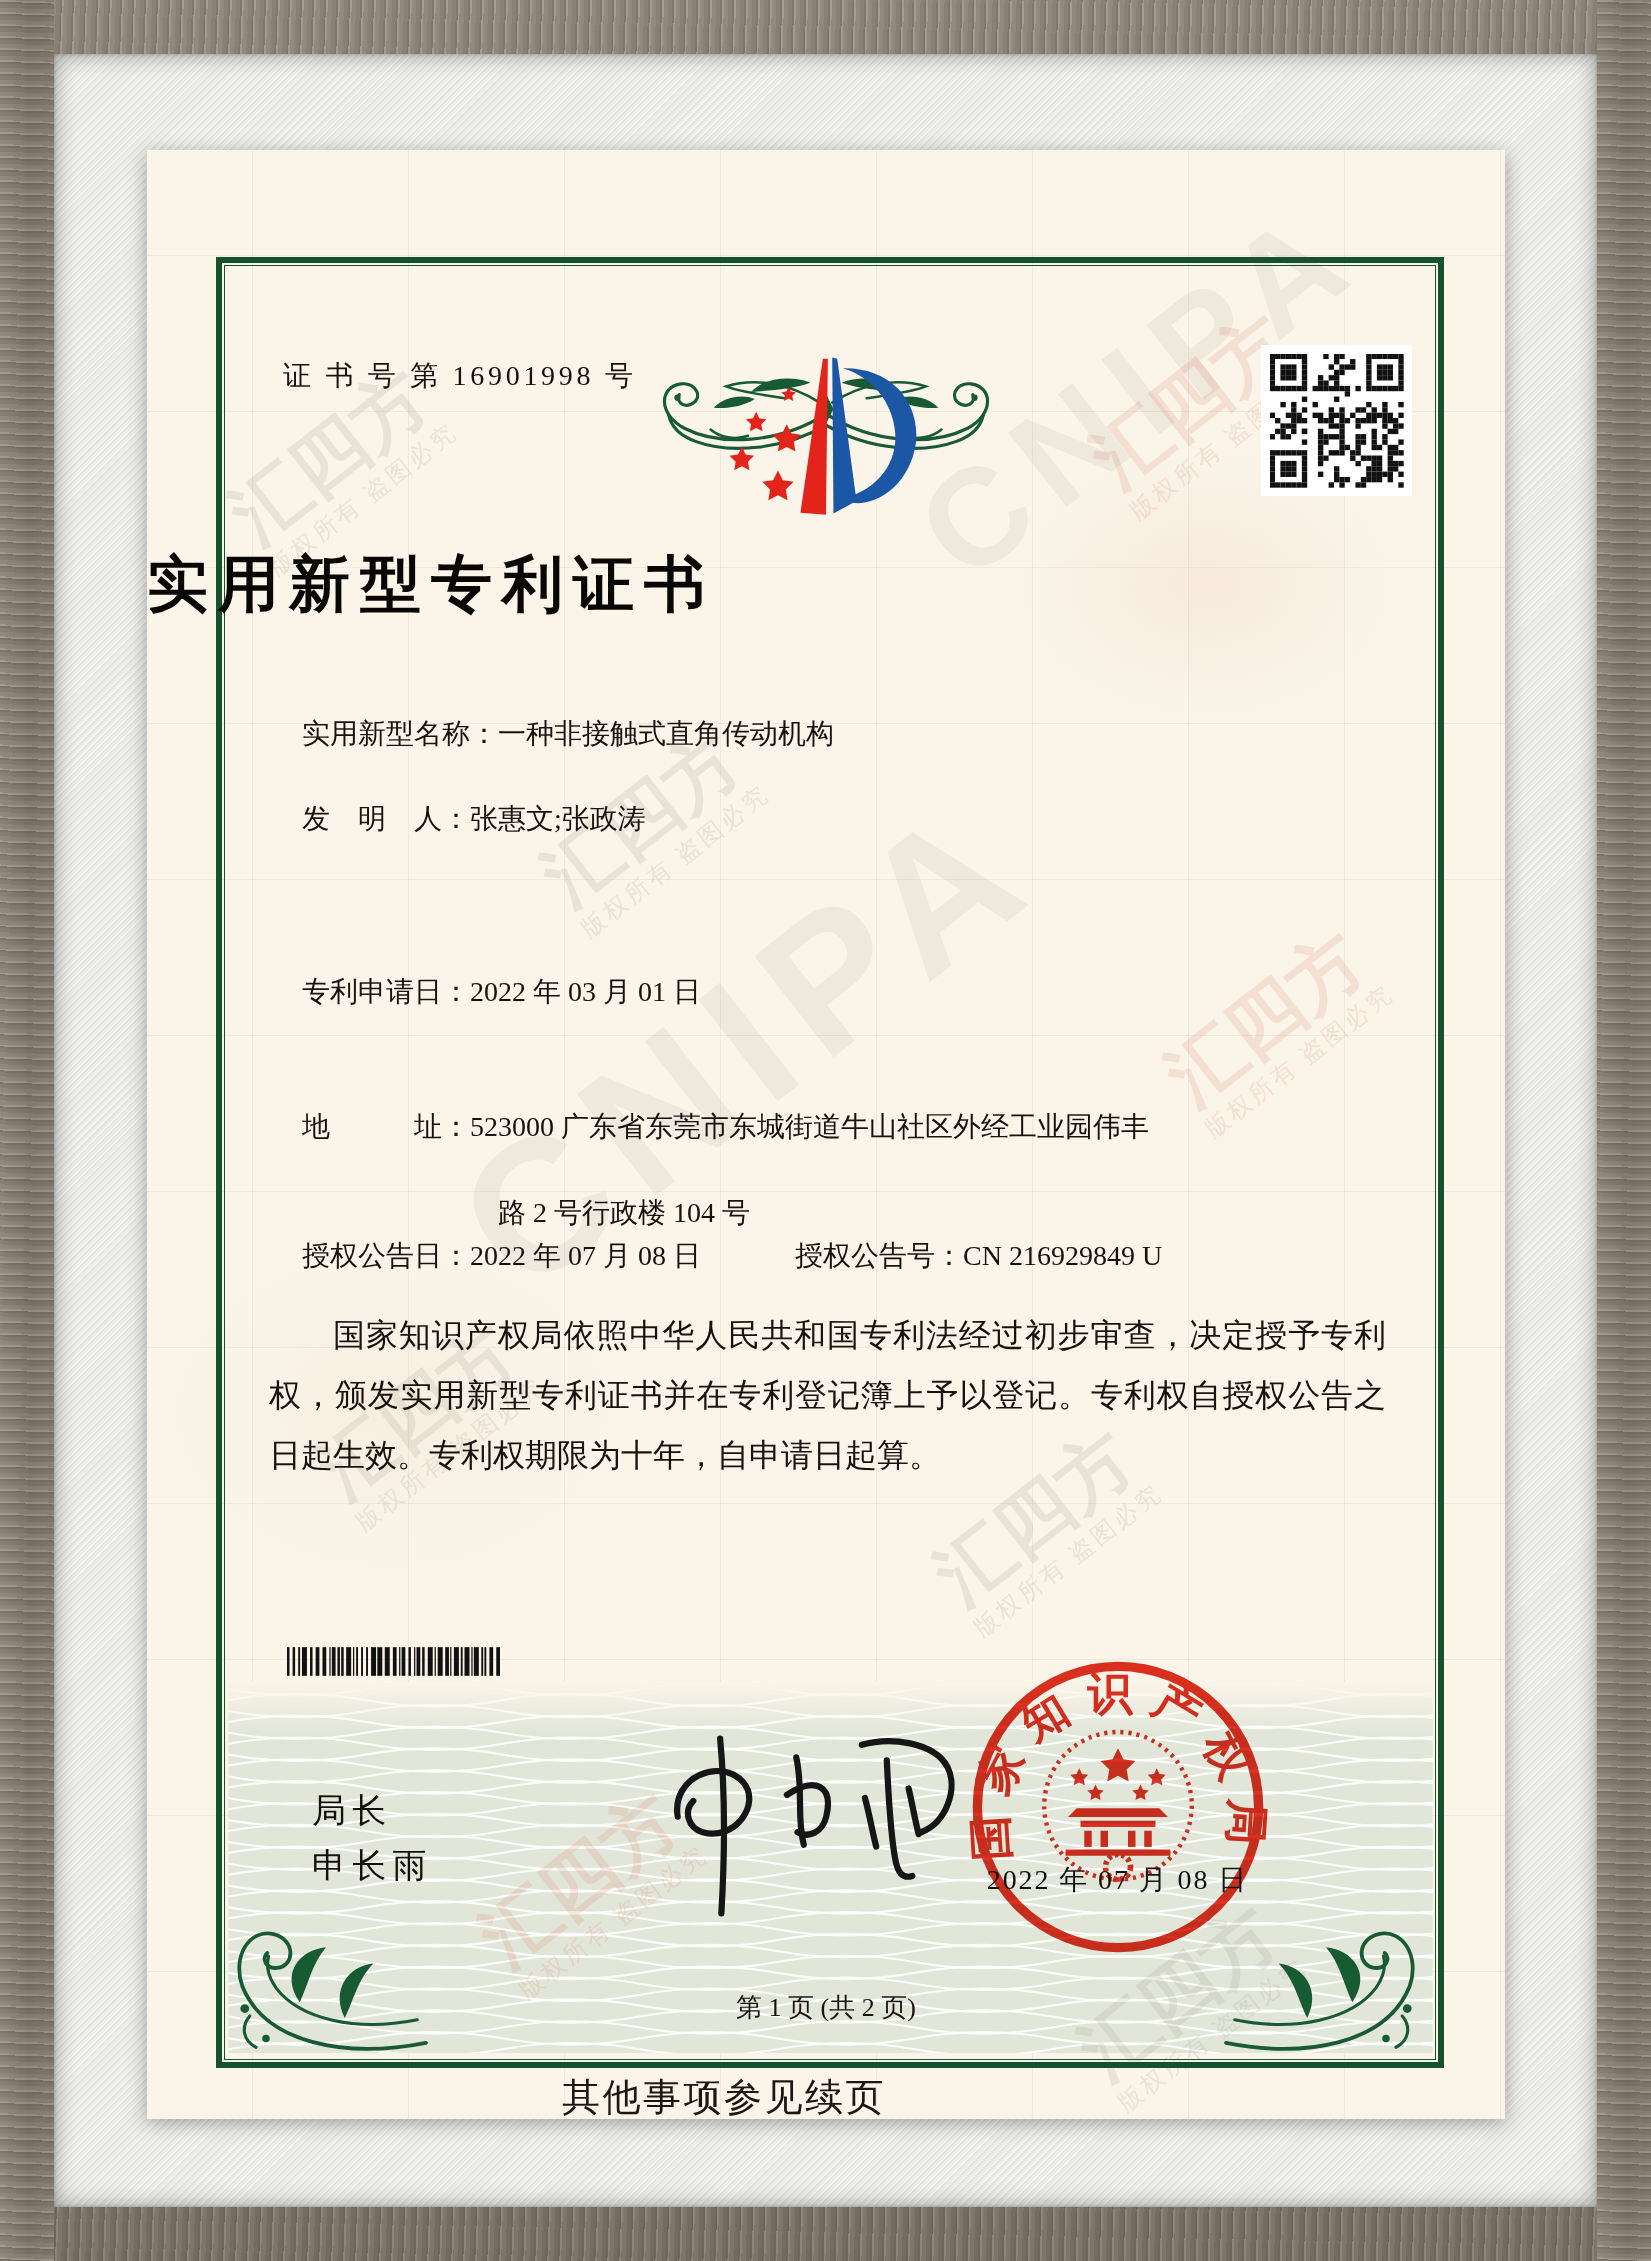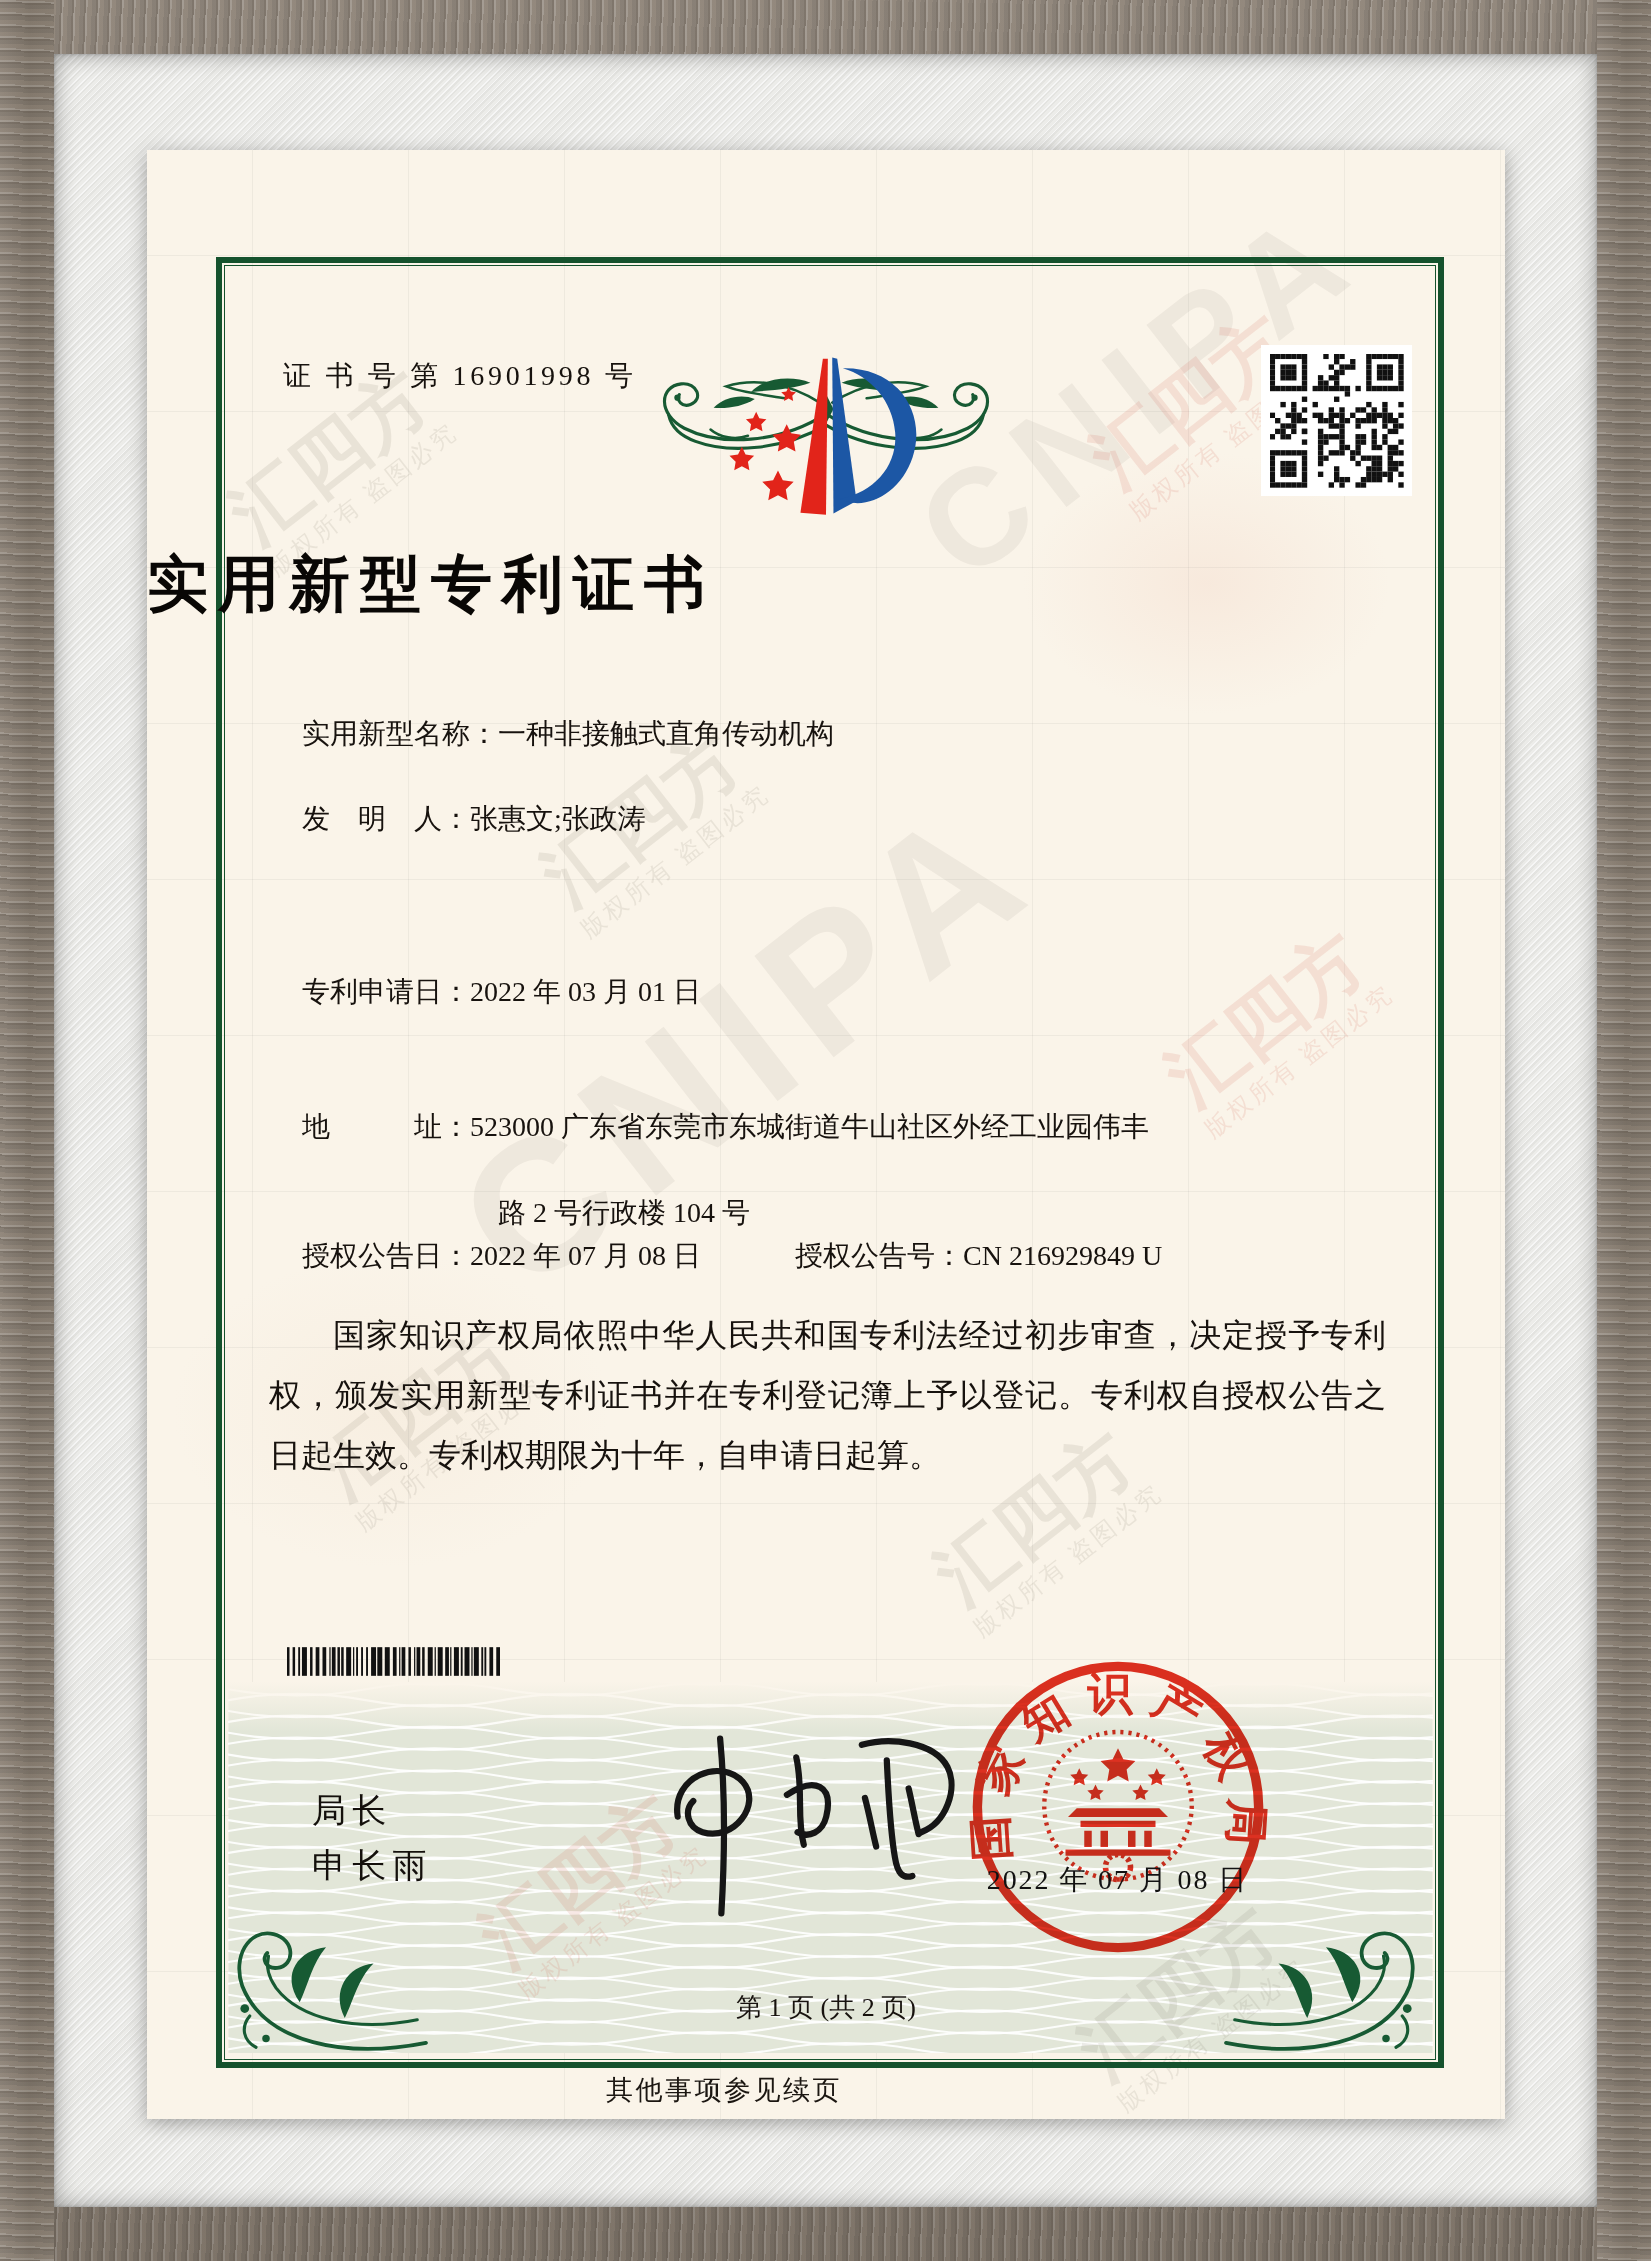--- a/index.html
+++ b/index.html
@@ -57,21 +57,21 @@
     letter-spacing:10px;color:#090705;z-index:6;}
   .frow{left:155px;font-size:28px;color:#17120e;white-space:nowrap;z-index:6;}
   .frow .lab{display:inline-block;}
   .pblock{left:122px;top:1155px;width:1117px;font-size:32px;line-height:60px;
     color:#17120e;text-align:justify;z-index:6;}
   .pblock p{margin:0;text-indent:2em;}
   .director{left:165px;font-size:34px;letter-spacing:6.2px;color:#14100c;z-index:7;}
   .sealdate{left:799px;top:1711px;width:343px;text-align:center;font-size:28px;
     letter-spacing:1.9px;color:#121212;z-index:9;}
   .pageno{left:0;top:1840px;width:1358px;text-align:center;font-size:26px;color:#17120e;z-index:7;}
-  .footnote{left:371px;top:1922px;width:412px;text-align:center;font-size:27px;
+  .footnote{left:371px;top:1922px;width:412px;text-align:center;font-size:38px;
     letter-spacing:2.5px;color:#1b1611;z-index:6;}
   
   .logo{left:571px;top:192px;width:206px;height:187px;z-index:6;}
   .qr{left:1114px;top:195px;width:134px;height:134px;background:#fff;padding:8.7px;z-index:6;}
   .barcode{left:140px;top:1497px;width:213px;height:29px;z-index:6;}
   .signature{left:493px;top:1573px;width:350px;height:206px;z-index:8;}
   .seal{left:821px;top:1507px;width:300px;height:300px;z-index:8;opacity:.94;mix-blend-mode:multiply;}
   .topflourish{left:473px;top:220px;width:412px;height:94px;z-index:6;}
   .cornerflourish{top:1741px;width:225px;height:175px;z-index:6;}
   .cf-left{left:59px;}

